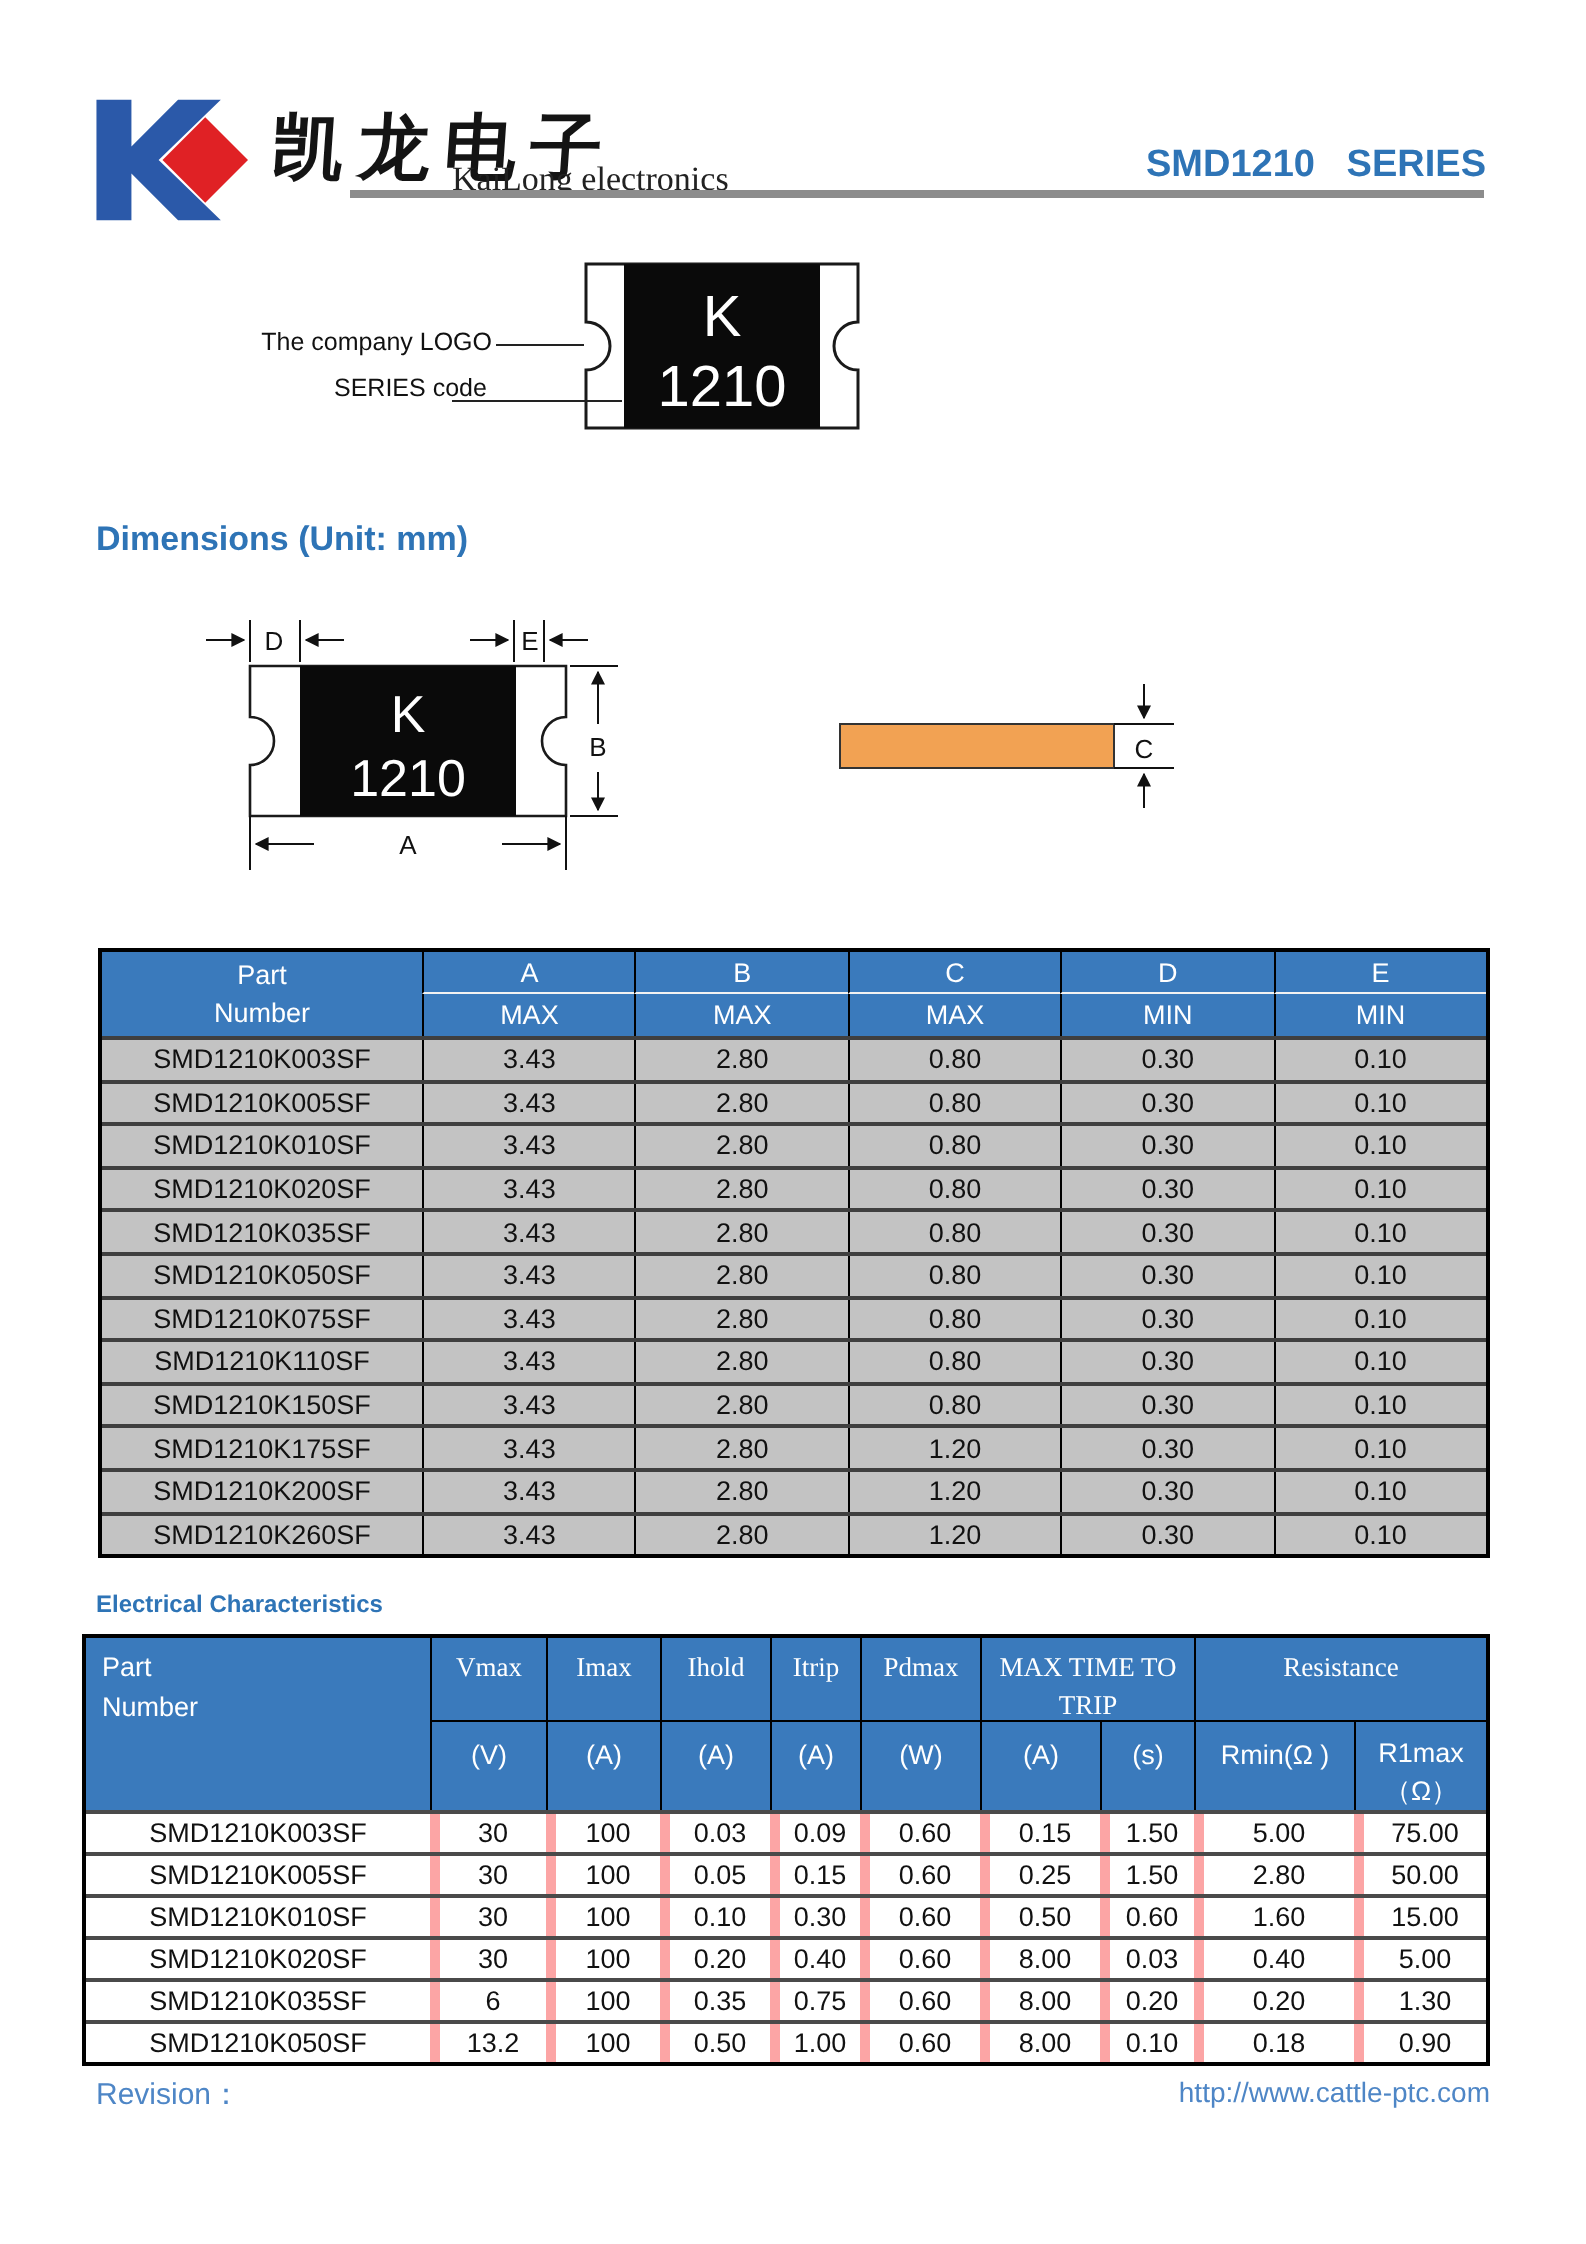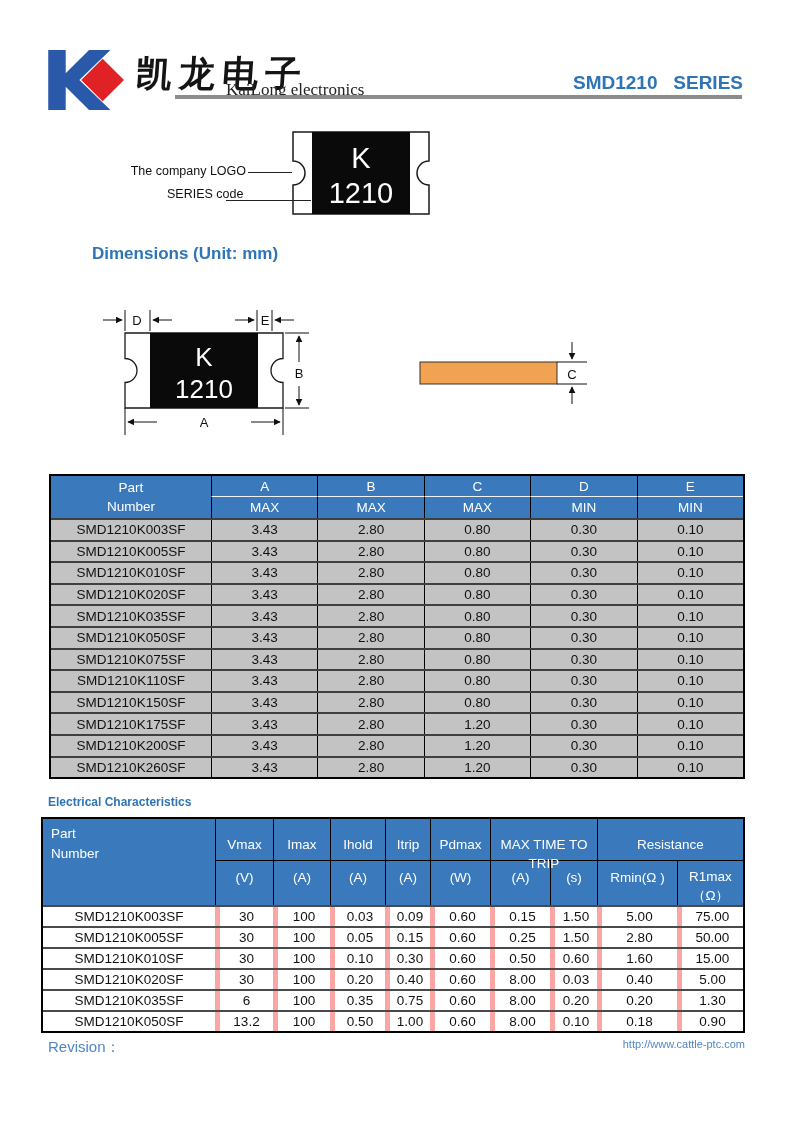--- a/index.html
+++ b/index.html
@@ -18,21 +18,21 @@
   
   #chip1{left:292px;top:131px;}
   .callout{font-size:12.5px;color:#111;}
   #callout-logo{left:130px;top:164px;width:116px;text-align:right;}
   #callout-series{left:167px;top:187px;}
   .leader{height:0;border-top:1.2px solid #222;}
   #leader1{left:248px;top:172px;width:44px;}
   #leader2{left:226px;top:200px;width:85px;}
 
   .section-heading{font-weight:bold;color:#2E74B6;}
-  #dim-heading{left:48px;top:244px;font-size:17px;margin-left:44px;}
+  #dim-heading{left:48px;top:260px;font-size:17px;}
   #elec-heading{left:48px;top:795px;font-size:12px;}
 
   
   #dim-table{left:49px;top:474px;width:692px;border:2px solid #000;background:#C3C3C3;}
   .dim-head{display:grid;grid-template-columns:160px repeat(5,1fr);grid-template-rows:21px 21px;
             background:#3A7ABC;color:#fff;}
   .dh-part{grid-row:1/3;grid-column:1;display:flex;flex-direction:column;align-items:center;
            justify-content:center;line-height:19px;font-size:13.5px;}
   .dh-top,.dh-sub{display:flex;align-items:center;justify-content:center;font-size:13.5px;
                   border-left:1px solid #000;}
@@ -41,34 +41,34 @@
            border-top:2px solid #3F3F3F;box-sizing:border-box;}
   .dim-row > div{display:flex;align-items:center;justify-content:center;font-size:13.5px;
                  border-left:1px solid #000;}
   .dim-row > div:first-child{border-left:none;}
 
   
   #elec-table{left:41px;top:817px;width:700px;border:2px solid #000;background:#fff;}
   .el-head{display:grid;grid-template-columns:172px 58px 57px 55px 45px 60px 60px 47px 80px 66px;
            grid-template-rows:42px 44px;background:#3A7ABC;color:#fff;font-size:13.5px;}
   .eh-part{grid-row:1/3;grid-column:1;padding:5px 0 0 8px;line-height:20px;}
-  .eh-name{grid-row:1;display:flex;justify-content:center;align-items:flex-start;padding-top:16px;
-           border-left:1px solid #000;border-bottom:1px solid #000;text-align:center;line-height:19px;}
+  .eh-name{grid-row:1;display:flex;justify-content:center;align-items:flex-start;padding-top:5px;
+           border-left:1px solid #000;border-bottom:1px solid #000;text-align:center;line-height:19px;font-family:Liberation Serif, serif;}
   .eh-unit{grid-row:2;display:flex;justify-content:center;align-items:flex-start;padding-top:7px;
            border-left:1px solid #000;line-height:19px;}
   .eh-unit.two-line{flex-direction:column;align-items:center;padding-top:5px;}
   .el-row{display:grid;grid-template-columns:172px 58px 57px 55px 45px 60px 60px 47px 80px 66px;
           height:21px;border-top:2px solid #4A4A4A;box-sizing:border-box;}
   .el-row > div{display:flex;align-items:center;justify-content:center;font-size:13.5px;
                 border-left:5px solid #fca5a5;}
   .el-row > div:first-child{border-left:none;}
 
   
   #rev{left:48px;top:1038px;font-size:15px;color:#4E86C6;}
-  #url{right:48px;top:1038px;font-size:11px;color:#4E86C6;text-decoration:none;}
+  #url{right:48px;top:1038px;font-size:14px;color:#4E86C6;text-decoration:none;}
 
   svg text{font-family:"Liberation Sans",sans-serif;}
 </style>
 </head>
 <body>
 
 <div id="page">
 
   <svg id="logo-svg" class="abs" width="88" height="68" viewBox="0 0 90 70">
     <path d="M2,4 L20,4 L20,28 L44,4 L66,4 L34,35 L66,66 L44,66 L20,42 L20,66 L2,66 Z" fill="#2B59A9"></path>

